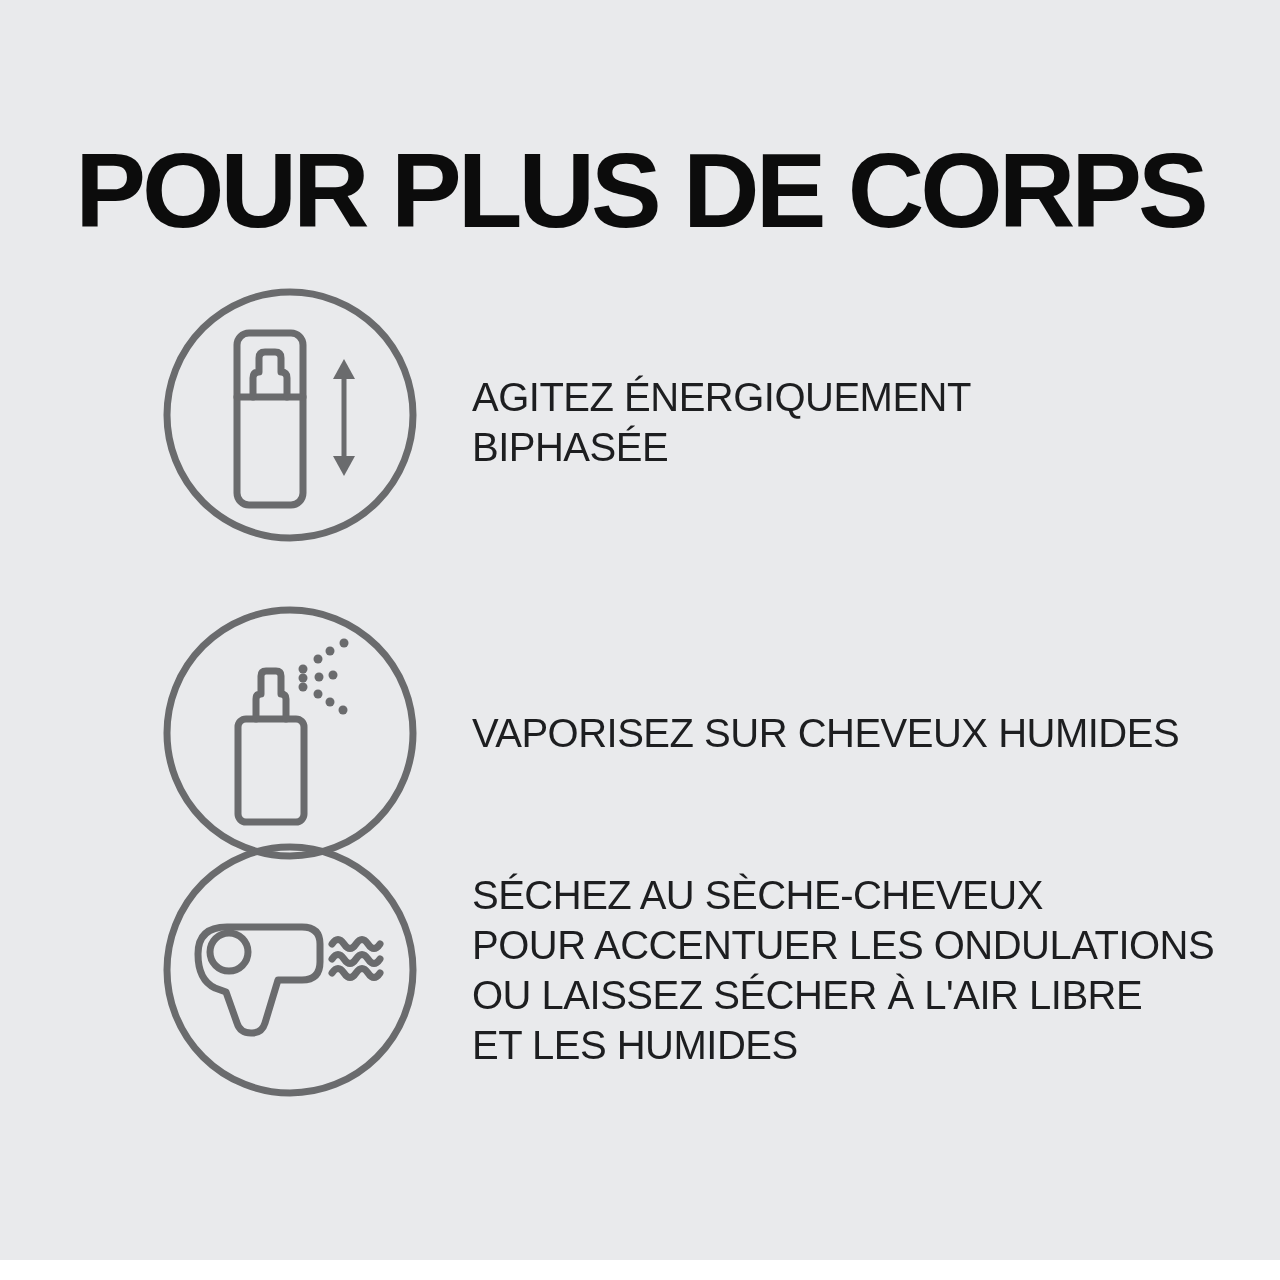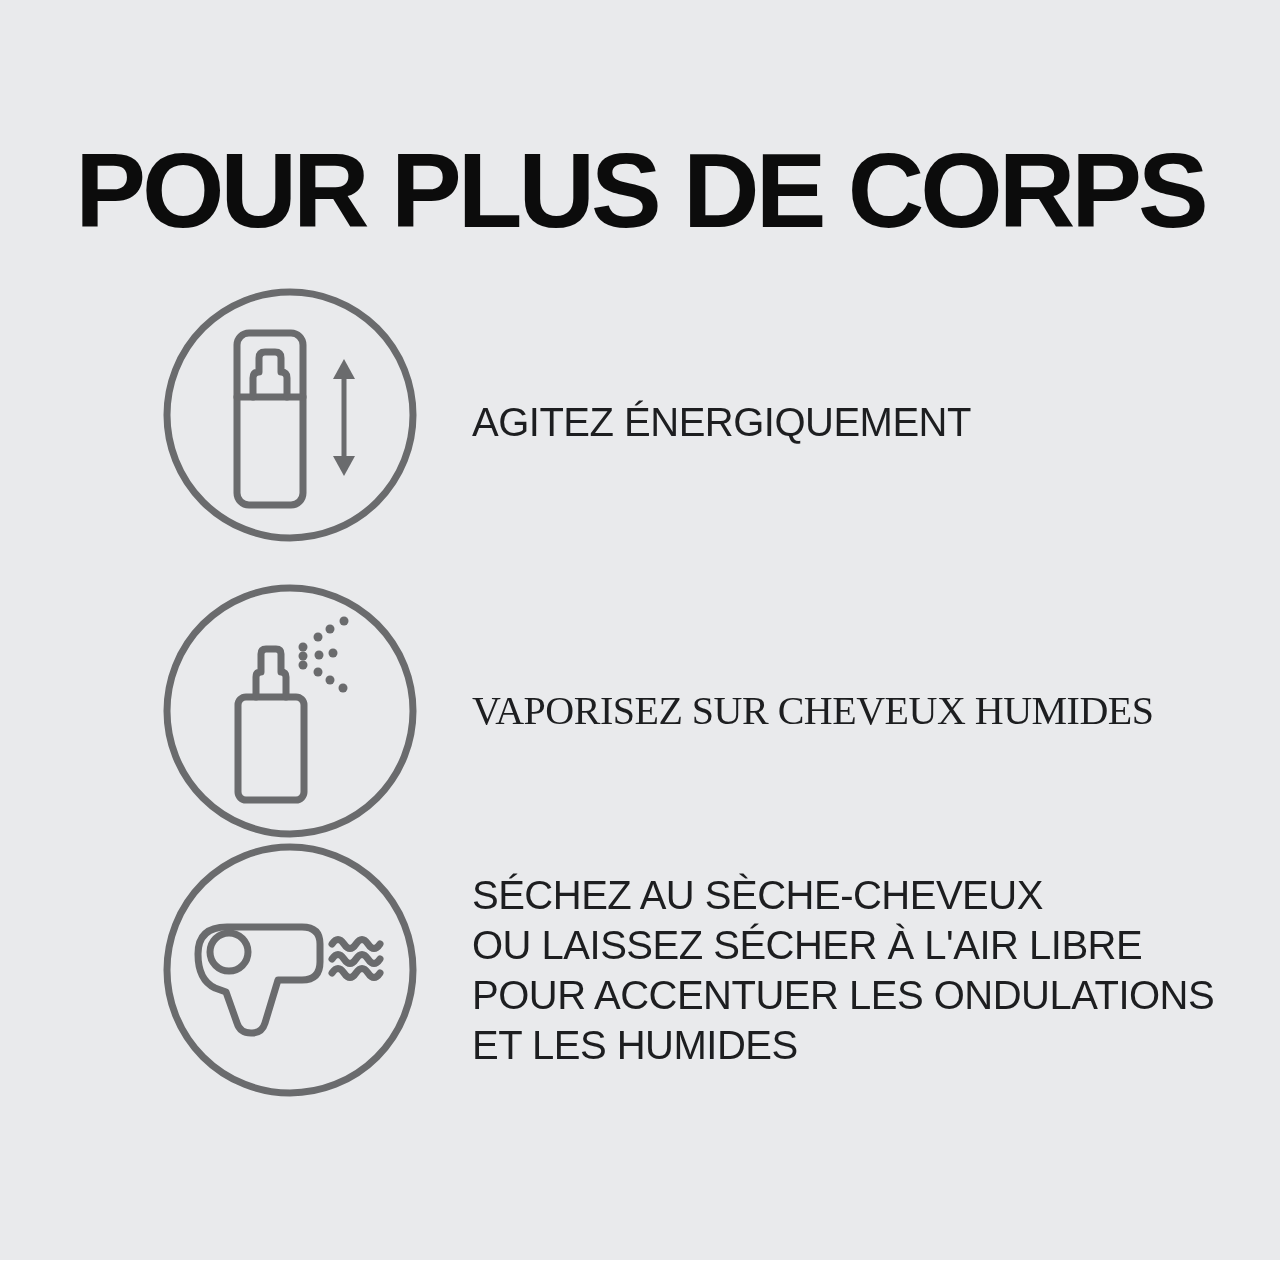--- a/index.html
+++ b/index.html
@@ -25,21 +25,21 @@
     white-space: nowrap;
   }
   .row {
     position: absolute;
     left: 163px;
     display: flex;
     align-items: center;
     gap: 55px;
   }
   .row-1 { top: 288px; }
-  .row-2 { top: 584px; font-family: Liberation Serif, serif; }
+  .row-2 { top: 606px; }
   .row-3 { top: 843px; }
   .icon {
     width: 254px;
     height: 254px;
     flex: 0 0 auto;
   }
   .icon svg { display: block; width: 254px; height: 254px; }
   .icon .st {
     fill: none;
     stroke: #6a6b6d;
@@ -72,20 +72,21 @@
         <rect class="st" x="74" y="45" width="66" height="172" rx="12"></rect>
         <line class="st" x1="74" y1="109" x2="140" y2="109"></line>
         <path class="st" d="M90,109 L90,90 Q90,84 96,84 L96,70 Q96,64 102,64 L112,64 Q118,64 118,70 L118,84 Q124,84 124,90 L124,109"></path>
         <line class="st thin" x1="181" y1="84" x2="181" y2="175"></line>
         <polygon class="fl" points="170,91 181,71 192,91"></polygon>
         <polygon class="fl" points="170,168 181,188 192,168"></polygon>
       </svg>
     </div>
     <div class="step-text">
       <div>AGITEZ ÉNERGIQUEMENT</div>
+      <div>BIPHASÉE</div>
     </div>
   </div>
 
   <div class="row row-2">
     <div class="icon">
       <svg viewBox="0 0 254 254" xmlns="http://www.w3.org/2000/svg">
         <circle class="st" cx="127" cy="127" r="123"></circle>
         <rect class="st" x="75" y="113" width="66" height="103" rx="8"></rect>
         <path class="st" d="M93,113 L93,93 Q93,88 98,88 L98,70 Q98,65 103,65 L113,65 Q118,65 118,70 L118,88 Q123,88 123,93 L123,113"></path>
         <g>
@@ -116,19 +117,19 @@
         <circle class="st" cx="66" cy="109" r="19"></circle>
         <g>
           <path class="st" d="M169,101 q6,-9 12,0 q6,9 12,0 q6,-9 12,0 q6,9 12,0"></path>
           <path class="st" d="M169,116 q6,-9 12,0 q6,9 12,0 q6,-9 12,0 q6,9 12,0"></path>
           <path class="st" d="M169,130 q6,-9 12,0 q6,9 12,0 q6,-9 12,0 q6,9 12,0"></path>
         </g>
       </svg>
     </div>
     <div class="step-text">
       <div>SÉCHEZ AU SÈCHE-CHEVEUX</div>
+      <div>POUR ACCENTUER LES ONDULATIONS</div>
       <div>OU LAISSEZ SÉCHER À L'AIR LIBRE</div>
-      <div>POUR ACCENTUER LES ONDULATIONS</div>
       <div>ET LES HUMIDES</div>
     </div>
   </div>
 
 </div>
 
 </body></html>

